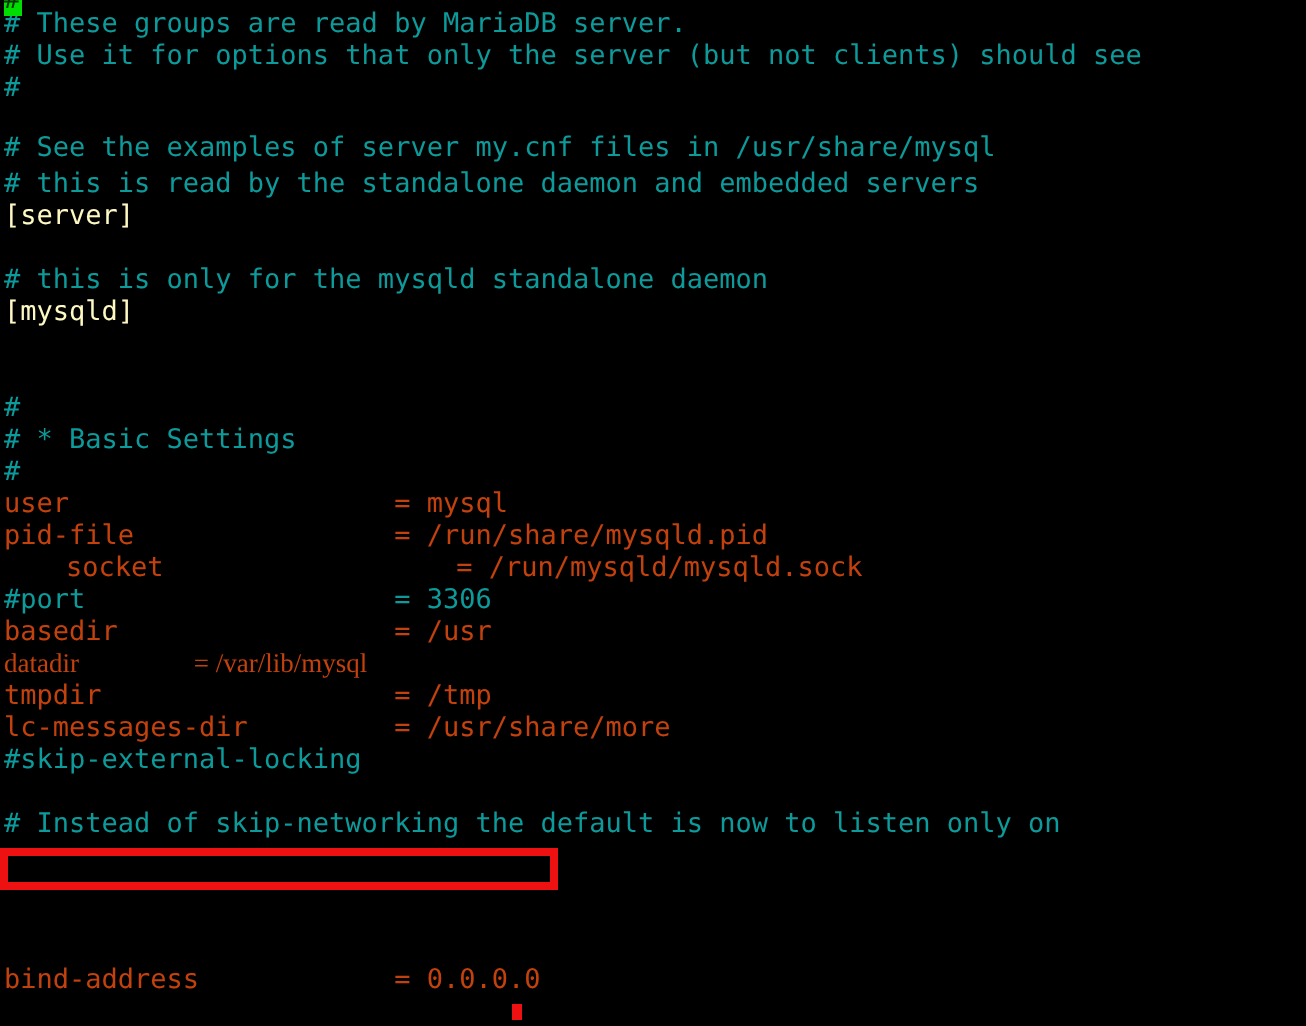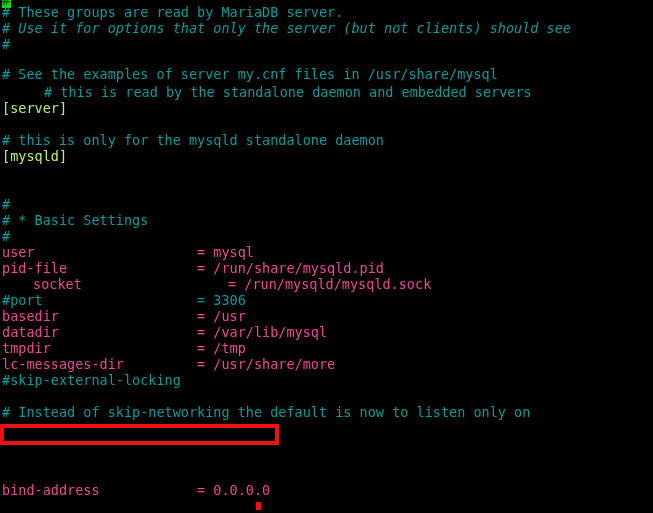--- a/index.html
+++ b/index.html
@@ -37,22 +37,22 @@
     left: 2px;
     height: 16px;
     line-height: 16px;
     font-size: 13.5px;
     letter-spacing: 0px;
     white-space: pre;
     font-family: "DejaVu Sans Mono", "Liberation Mono", monospace;
   }
 
   .c-comment { color: #0d9a9a; }
-  .c-section { color: #bef264; }
-  .c-text    { color: #ec4899; }
+  .c-section { color: #fef9c3; }
+  .c-text    { color: #c2410c; }
 
   
   #cursor {
     position: absolute;
     left: 2px;
     top: -8px;
     width: 9px;
     height: 16px;
     line-height: 16px;
     font-size: 13.5px;
@@ -77,36 +77,36 @@
     background: #ee1111;
   }
 </style>
 </head>
 <body>
 
 <div id="terminal">
 
   <div id="screen">
       <div class="line c-comment" style="top: 4px;"># These groups are read by MariaDB server.</div>
-      <div class="line c-comment" style="top: 20px; font-style: italic;"># Use it for options that only the server (but not clients) should see</div>
+      <div class="line c-comment" style="top: 20px;"># Use it for options that only the server (but not clients) should see</div>
       <div class="line c-comment" style="top: 36px;">#</div>
       <div class="line c-comment" style="top: 66px; text-align: right;"># See the examples of server my.cnf files in /usr/share/mysql</div>
-      <div class="line c-comment" style="top: 84px; margin-left: 42px;"># this is read by the standalone daemon and embedded servers</div>
+      <div class="line c-comment" style="top: 84px;"># this is read by the standalone daemon and embedded servers</div>
       <div class="line c-section" style="top: 100px;">[server]</div>
       <div class="line c-comment" style="top: 132px;"># this is only for the mysqld standalone daemon</div>
       <div class="line c-section" style="top: 148px;">[mysqld]</div>
       <div class="line c-comment" style="top: 196px;">#</div>
       <div class="line c-comment" style="top: 212px;"># * Basic Settings</div>
       <div class="line c-comment" style="top: 228px;">#</div>
       <div class="line c-text" style="top: 244px;">user                    = mysql</div>
       <div class="line c-text" style="top: 260px;">pid-file                = /run/share/mysqld.pid</div>
       <div class="line c-text" style="top: 276px; margin-left: 31px;">socket                  = /run/mysqld/mysqld.sock</div>
       <div class="line c-comment" style="top: 292px;">#port                   = 3306</div>
       <div class="line c-text" style="top: 308px;">basedir                 = /usr</div>
-      <div class="line c-text" style="top: 324px;">datadir                 = /var/lib/mysql</div>
+      <div class="line c-text" style="top: 324px; font-family: Liberation Serif, serif;">datadir                 = /var/lib/mysql</div>
       <div class="line c-text" style="top: 340px;">tmpdir                  = /tmp</div>
       <div class="line c-text" style="top: 356px;">lc-messages-dir         = /usr/share/more</div>
       <div class="line c-comment" style="top: 404px;"># Instead of skip-networking the default is now to listen only on</div>
       <div class="line c-comment" style="top: 372px;">#skip-external-locking</div>
       <div class="line c-text" style="top: 436px; margin-top: 46px;">bind-address            = 0.0.0.0</div>
     </div>
 
   <div id="cursor">#</div>
 
   <div id="annotation-box" style="left: 0px; top: 424px; width: 279px; height: 21px; border-color: rgb(238, 17, 17);"></div>

